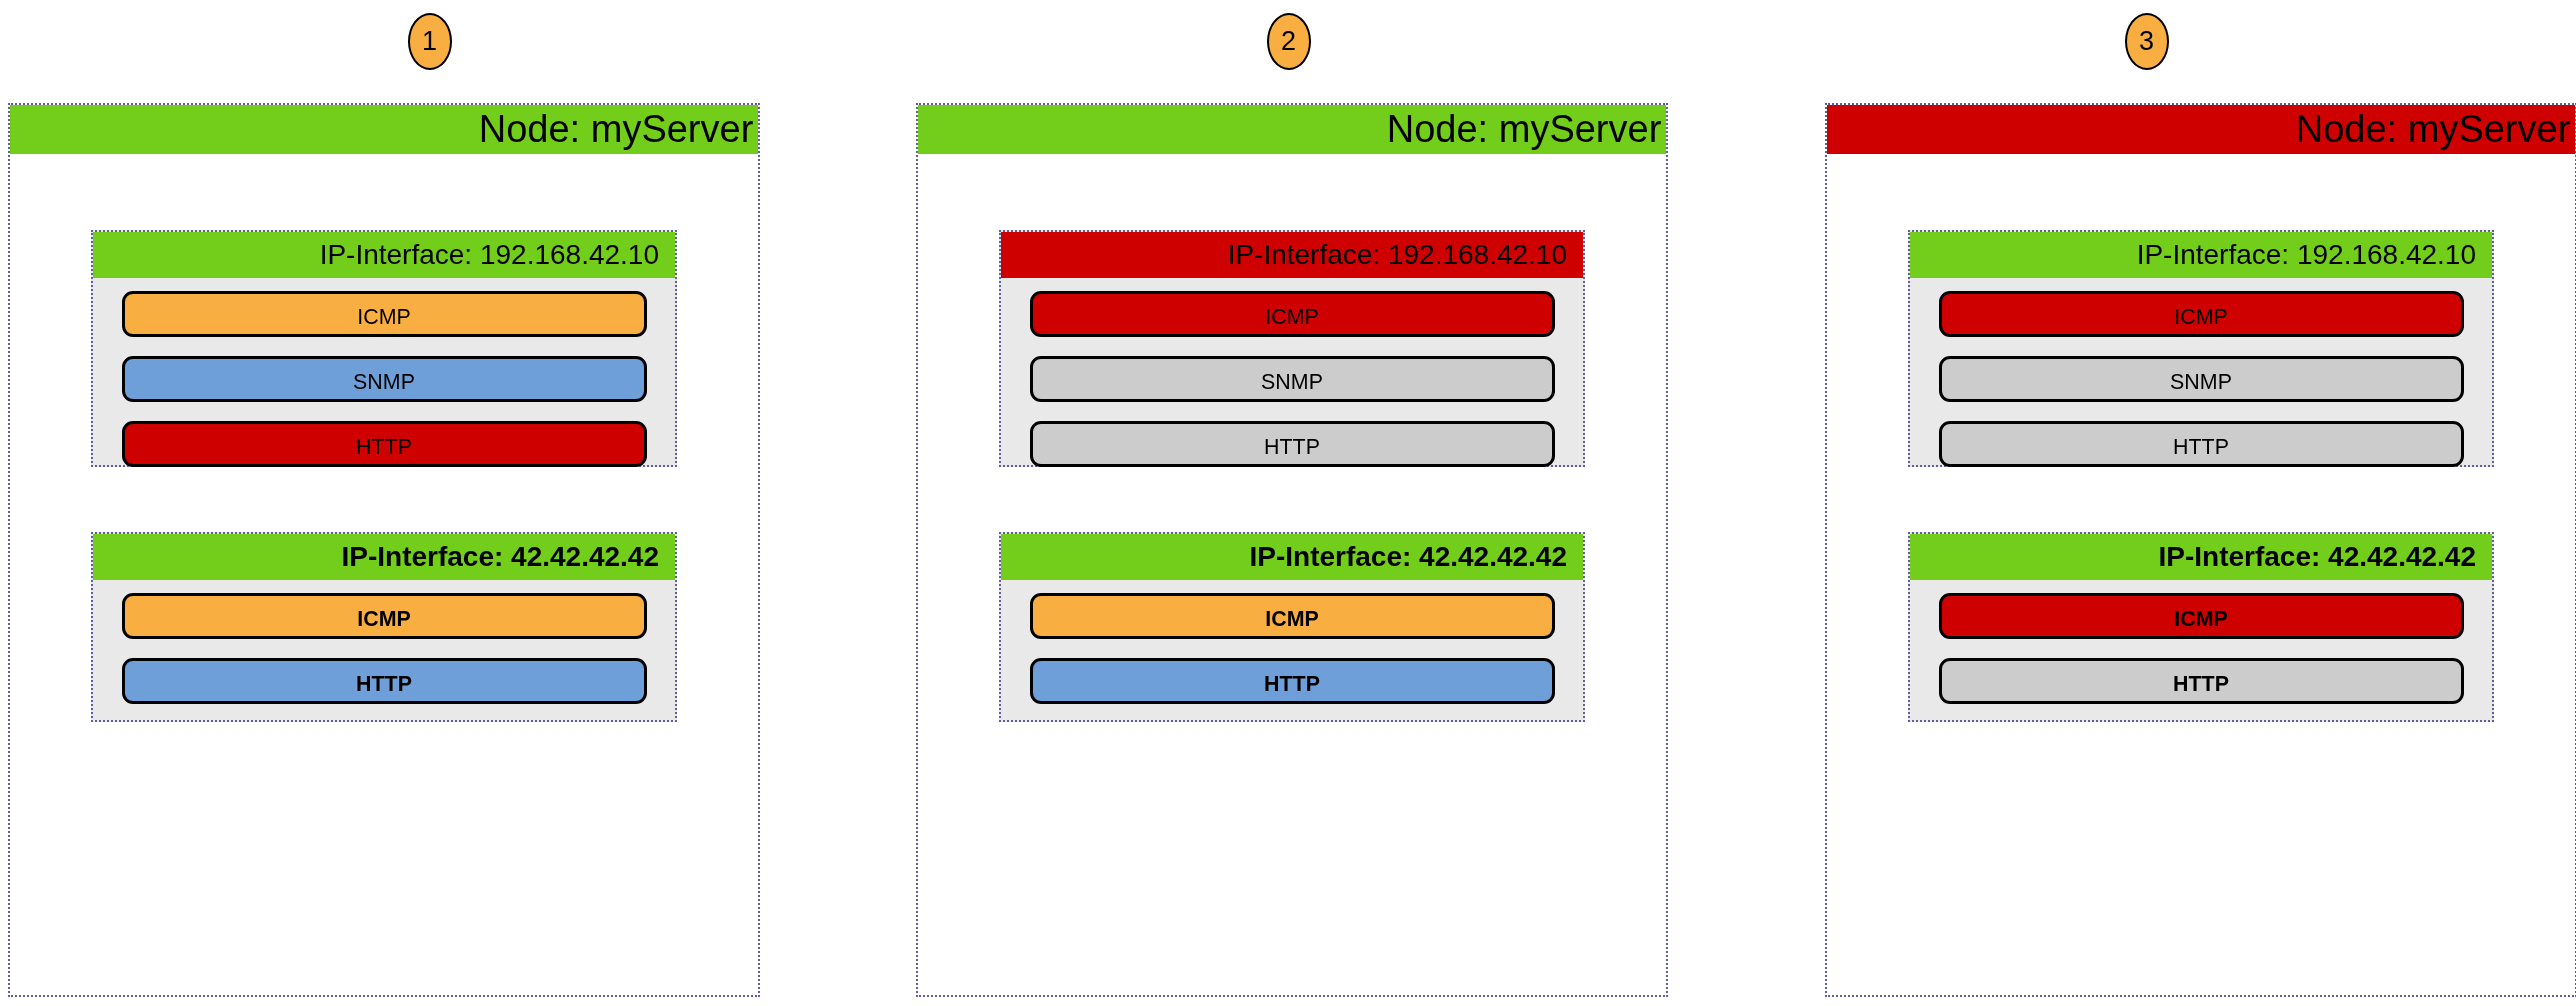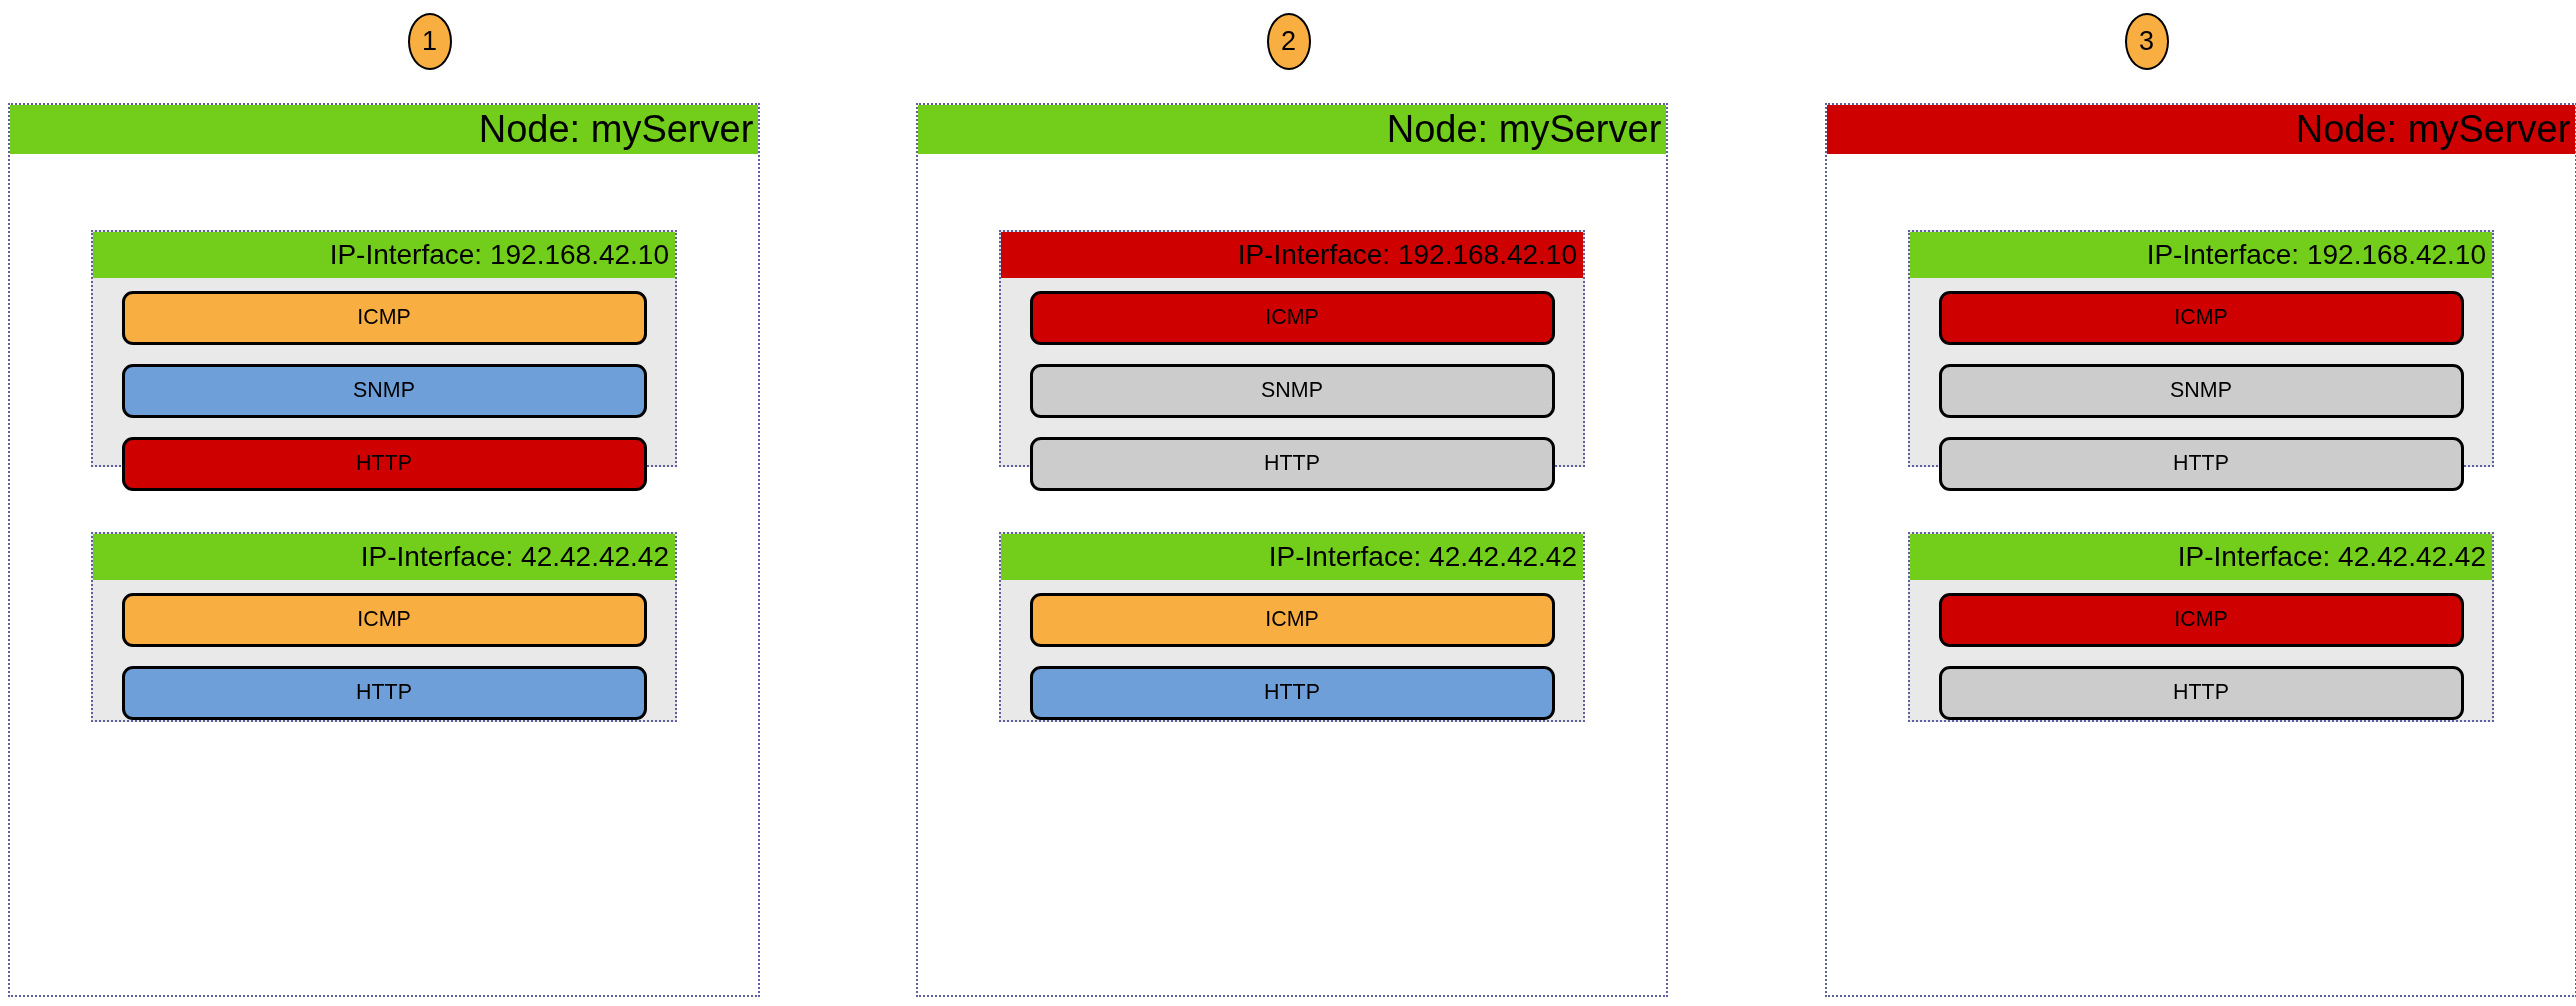--- a/index.html
+++ b/index.html
@@ -87,41 +87,41 @@
   
   .iface-box {
     position: absolute;
     left: 81px;
     width: 586px;
     border: 2.4px dotted #5F5FA0;
     box-sizing: border-box;
     background: #E9E9E9;
   }
   .iface-box.if1 { top: 125px; height: 237px; }
-  .iface-box.if2 { top: 427px; height: 190px; }
+  .iface-box.if2 { top: 427px; height: 190px; font-weight: bold; }
 
   .iface-header {
     height: 46px;
     line-height: 46px;
     text-align: right;
-    padding-right: 6px;
+    padding-right: 16px;
     box-sizing: border-box;
     font-size: 28px;
     color: #000000;
     white-space: nowrap;
     overflow: hidden;
   }
 
   .svc-list {
     padding: 12.7px 28.5px 12.7px 28.5px;
     box-sizing: border-box;
   }
 
   .service {
-    height: 54px;
+    height: 46px;
     line-height: 46px;
     margin-bottom: 19px;
     border: 3.2px solid #000000;
     border-radius: 11px;
     box-sizing: border-box;
     text-align: center;
     font-size: 21.4px;
     color: #000000;
   }
   .service:last-child { margin-bottom: 0; }

